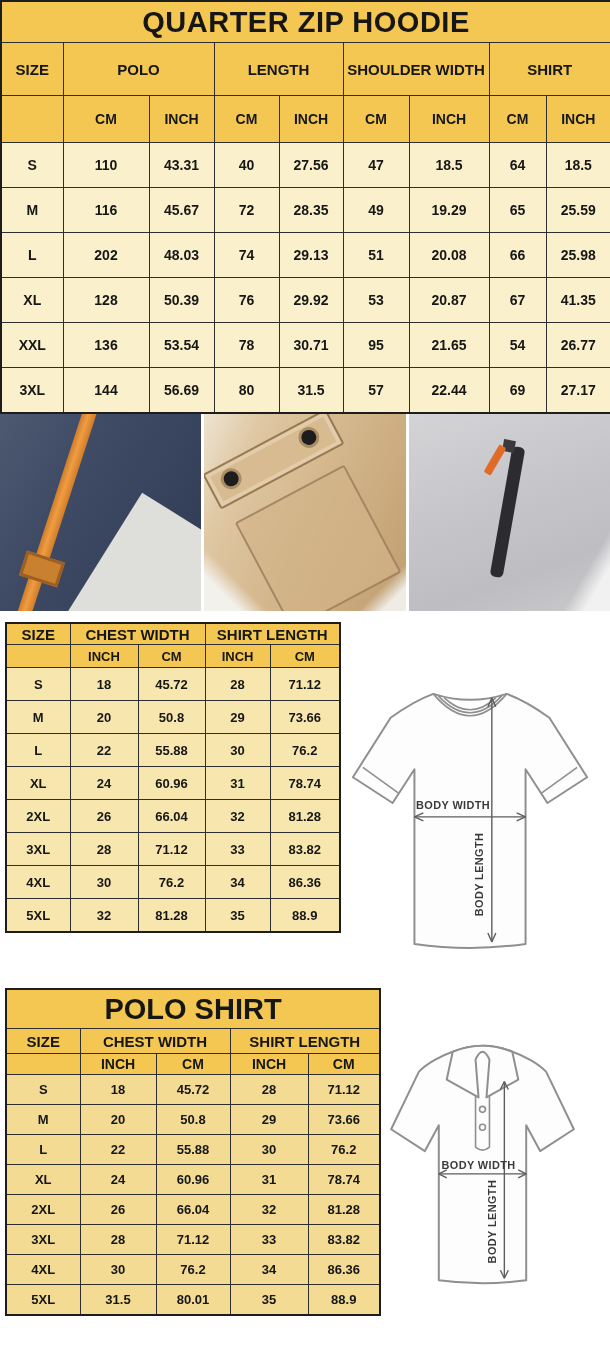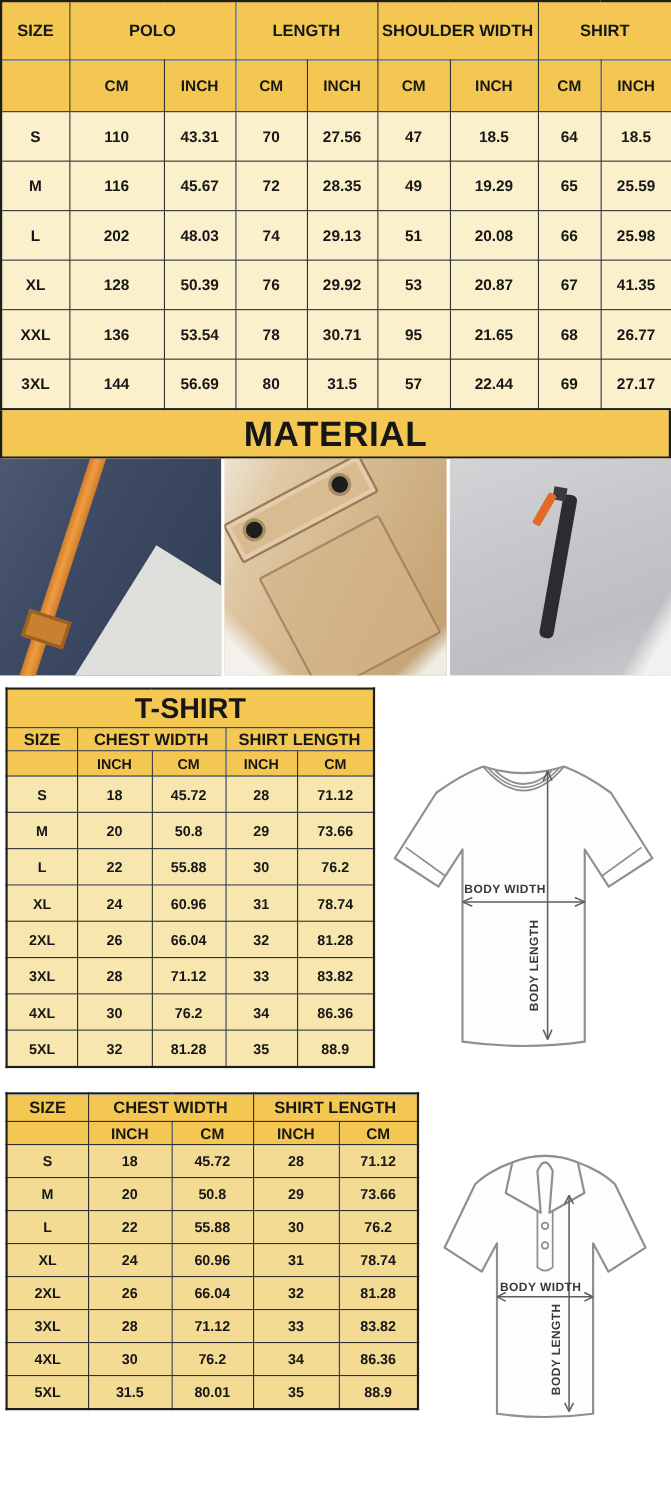--- a/index.html
+++ b/index.html
@@ -91,21 +91,21 @@
   .tshirt thead th,.polo thead th{background:#f3c751;}
   .tshirt .title-r th{height:34px; font-size:26px;}
   .tshirt .group-r th{height:20px; font-size:15px;}
   .tshirt .unit-r th{height:22px; font-size:13px;}
   .tshirt tbody td{background:#f7e7ae; height:32px; font-size:13px;}
   .polo .title-r th{height:38px; font-size:29px;}
   .polo .group-r th{height:24px; font-size:15px;}
   .polo .unit-r th{height:20px; font-size:14px;}
   .polo tbody td{background:#f3db93; height:29px; font-size:13px;}
 
-  .diagram{flex:1; display:flex; justify-content:center;text-decoration:underline;}
+  .diagram{flex:1; display:flex; text-decoration:underline;}
   .tshirt-diagram-wrap{padding-top:26px;}
   .polo-diagram-wrap{padding-top:30px;}
   svg .outline{fill:#fdfdfd; stroke:#8f8f8f; stroke-width:2; stroke-linejoin:round;}
   svg .thin{fill:none; stroke:#8f8f8f; stroke-width:1.6;}
   svg .arrow{stroke:#5d5d5d; stroke-width:1.4; fill:none;}
   svg text{font-family:"Liberation Sans",sans-serif; font-size:11px; font-weight:700; fill:#3a3a3a; letter-spacing:.4px;}
 </style>
 </head>
 <body>
 
@@ -117,20 +117,23 @@
         <col style="width:86px">
         <col style="width:65px">
       <col style="width:65px">
         <col style="width:64px">
         <col style="width:66px">
       <col style="width:80px">
         <col style="width:57px">
         <col style="width:65px">
     </colgroup>
     <thead>
+      <tr class="title-r">
+        <th colspan="9">QUARTER ZIP HOODIE</th>
+      </tr>
       <tr class="group-r">
         <th>SIZE</th>
         <th colspan="2">POLO</th>
         <th colspan="2">LENGTH</th>
         <th colspan="2">SHOULDER WIDTH</th>
         <th colspan="2">SHIRT</th>
       </tr>
       <tr class="unit-r">
         <th></th>
         <th>CM</th>
@@ -141,21 +144,21 @@
         <th>INCH</th>
         <th>CM</th>
         <th>INCH</th>
       </tr>
     </thead>
     <tbody>
         <tr>
           <td>S</td>
           <td>110</td>
           <td>43.31</td>
-          <td>70</td>
+          <td>40</td>
           <td>27.56</td>
           <td>47</td>
           <td>18.5</td>
           <td>64</td>
           <td>18.5</td>
         </tr>
         <tr>
           <td>M</td>
           <td>116</td>
           <td>45.67</td>
@@ -189,40 +192,37 @@
           <td>41.35</td>
         </tr>
         <tr>
           <td>XXL</td>
           <td>136</td>
           <td>53.54</td>
           <td>78</td>
           <td>30.71</td>
           <td>95</td>
           <td>21.65</td>
-          <td>68</td>
+          <td>54</td>
           <td>26.77</td>
         </tr>
         <tr>
           <td>3XL</td>
           <td>144</td>
           <td>56.69</td>
           <td>80</td>
           <td>31.5</td>
           <td>57</td>
           <td>22.44</td>
           <td>69</td>
           <td>27.17</td>
         </tr>
       </tbody>
   </table>
 
-  <div class="material-banner">
-    <span>MATERIAL</span>
-  </div>
 
   <div class="photos">
     <div class="photo photo-navy">
       <div class="corner"></div>
       <div class="strap"></div>
       <div class="buckle"></div>
     </div>
     <div class="photo photo-khaki">
       <div class="pocket-group">
         <div class="pocket-flap"></div>
@@ -241,23 +241,20 @@
   <div class="shirt-section tshirt-section">
     <table class="sizes tshirt">
       <colgroup>
         <col style="width:64px">
           <col style="width:68px">
           <col style="width:67px">
         <col style="width:65px">
           <col style="width:70px">
       </colgroup>
       <thead>
-        <tr class="title-r">
-          <th colspan="5">T-SHIRT</th>
-        </tr>
         <tr class="group-r">
           <th>SIZE</th>
           <th colspan="2">CHEST WIDTH</th>
           <th colspan="2">SHIRT LENGTH</th>
         </tr>
         <tr class="unit-r">
           <th></th>
           <th>INCH</th>
           <th>CM</th>
           <th>INCH</th>
@@ -348,20 +345,23 @@
   <div class="shirt-section polo-section">
     <table class="sizes polo">
       <colgroup>
         <col style="width:74px">
           <col style="width:76px">
           <col style="width:74px">
         <col style="width:78px">
           <col style="width:72px">
       </colgroup>
       <thead>
+        <tr class="title-r">
+          <th colspan="5">POLO SHIRT</th>
+        </tr>
         <tr class="group-r">
           <th>SIZE</th>
           <th colspan="2">CHEST WIDTH</th>
           <th colspan="2">SHIRT LENGTH</th>
         </tr>
         <tr class="unit-r">
           <th></th>
           <th>INCH</th>
           <th>CM</th>
           <th>INCH</th>

